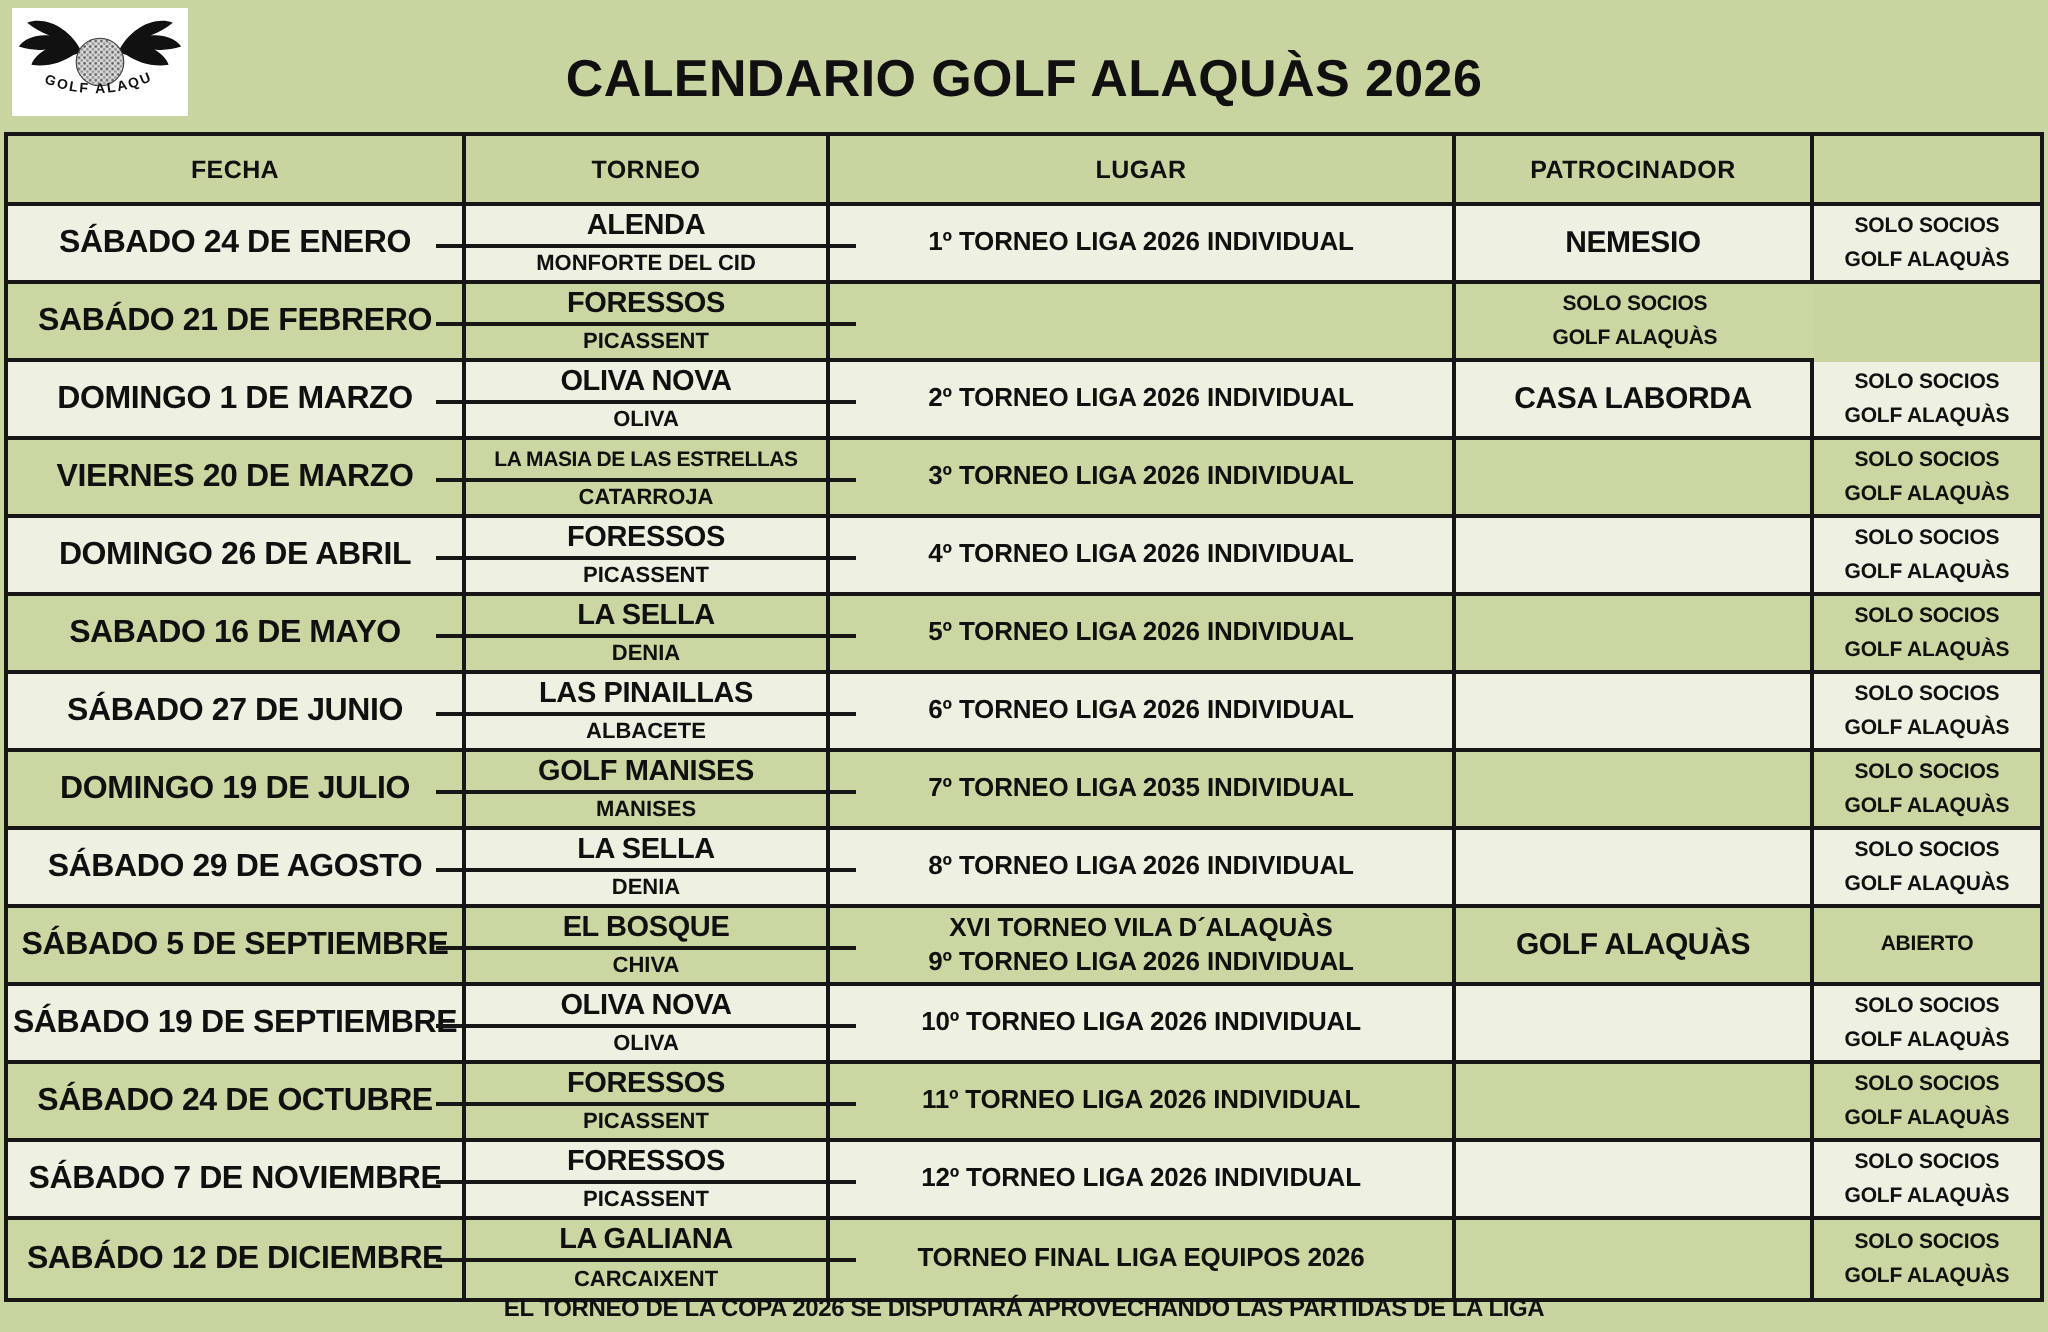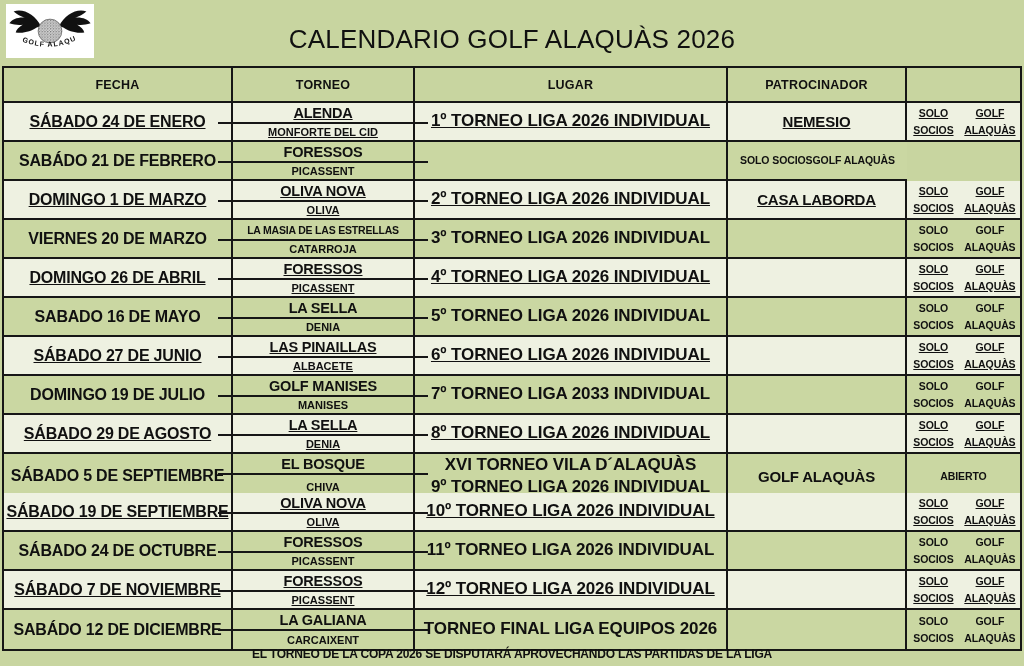--- a/index.html
+++ b/index.html
@@ -14,59 +14,59 @@
     color:var(--text);
     position:relative;
   }
   .masthead{height:66px;position:relative;}
   .logo-box{
     position:absolute;left:6px;top:4px;width:88px;height:54px;
     background:var(--logo-bg);display:flex;align-items:center;justify-content:center;
   }
   .page-title{
     position:absolute;left:0;right:0;top:24px;text-align:center;
-    font-size:26px;font-weight:normal;letter-spacing:.2px;color:var(--text);
+    font-size:26px;font-weight:bold;letter-spacing:.2px;color:var(--text);
   }
   .cal-table{
     margin:0 2px;border:2px solid var(--border);
     background:var(--page-bg);
   }
   .row{display:grid;grid-template-columns:229px 182px 313px 179px 1fr;}
   .row.header{height:35px;}
   .row.data{height:39px;}
   .cell{
     border-right:2px solid var(--border);
     border-bottom:2px solid var(--border);
     display:flex;align-items:center;justify-content:center;
     text-align:center;font-weight:bold;position:relative;
     overflow:visible;
   }
   .row .cell:last-child{border-right:none;}
   .row.data:last-child .cell{border-bottom:none;}
   .row.header .cell{background:var(--header-bg);font-size:12.5px;letter-spacing:.2px;}
-  .row.data.light .cell{background:var(--row-light);text-decoration:underline;}
+  .row.data.light .cell{background:var(--row-light);}
   .row.data.green .cell{background:var(--row-green);}
   .fecha{font-size:16px;letter-spacing:-.2px;}
   .lugar{flex-direction:column;align-items:stretch;justify-content:flex-start;padding:0;}
   .lugar .venue{
     height:21px;border-bottom:2px solid var(--border);
     display:flex;align-items:center;justify-content:center;
     font-size:14.5px;letter-spacing:-.2px;
   }
   .lugar .venue.small{font-size:10.5px;}
   .lugar .city{
     flex:1;display:flex;align-items:center;justify-content:center;
     font-size:11px;
   }
   .dash{position:absolute;top:19px;width:13px;height:2px;background:var(--border);z-index:3;}
   .dash-l{left:-15px;}
   .dash-r{right:-15px;}
-  .torneo{flex-direction:column;justify-content:center;font-size:17px;line-height:1.3;letter-spacing:-.1px;}
+  .torneo{flex-direction:column;justify-content:center;font-size:13px;line-height:1.3;letter-spacing:-.1px;}
   .patro{font-size:15px;letter-spacing:-.2px;}
-  .acceso{flex-direction:row;justify-content:center;font-size:10.5px;line-height:1.55;letter-spacing:-.1px;}
+  .acceso{flex-direction:column;justify-content:center;font-size:10.5px;line-height:1.55;letter-spacing:-.1px;}
   .footer-note{
     position:absolute;left:0;right:0;bottom:5px;text-align:center;
     font-size:12px;font-weight:bold;letter-spacing:-.2px;color:var(--text);
   }
 </style>
 </head>
 <body>
 
 <div class="masthead">
   <div class="logo-box">
@@ -246,21 +246,21 @@
     <div class="cell fecha">
       <span>DOMINGO 19 DE JULIO</span>
     </div>
     <div class="cell lugar">
       <div class="venue">GOLF MANISES</div>
       <div class="city">MANISES</div>
       <span class="dash dash-l"></span>
       <span class="dash dash-r"></span>
     </div>
     <div class="cell torneo">
-      <div>7º TORNEO LIGA 2033 INDIVIDUAL</div>
+      <div>7º TORNEO LIGA 2035 INDIVIDUAL</div>
       <div></div>
     </div>
     <div class="cell patro"></div>
     <div class="cell acceso">
       <div>SOLO SOCIOS</div>
       <div>GOLF ALAQUÀS</div>
     </div>
   </div>
 
   <div class="row data light">

